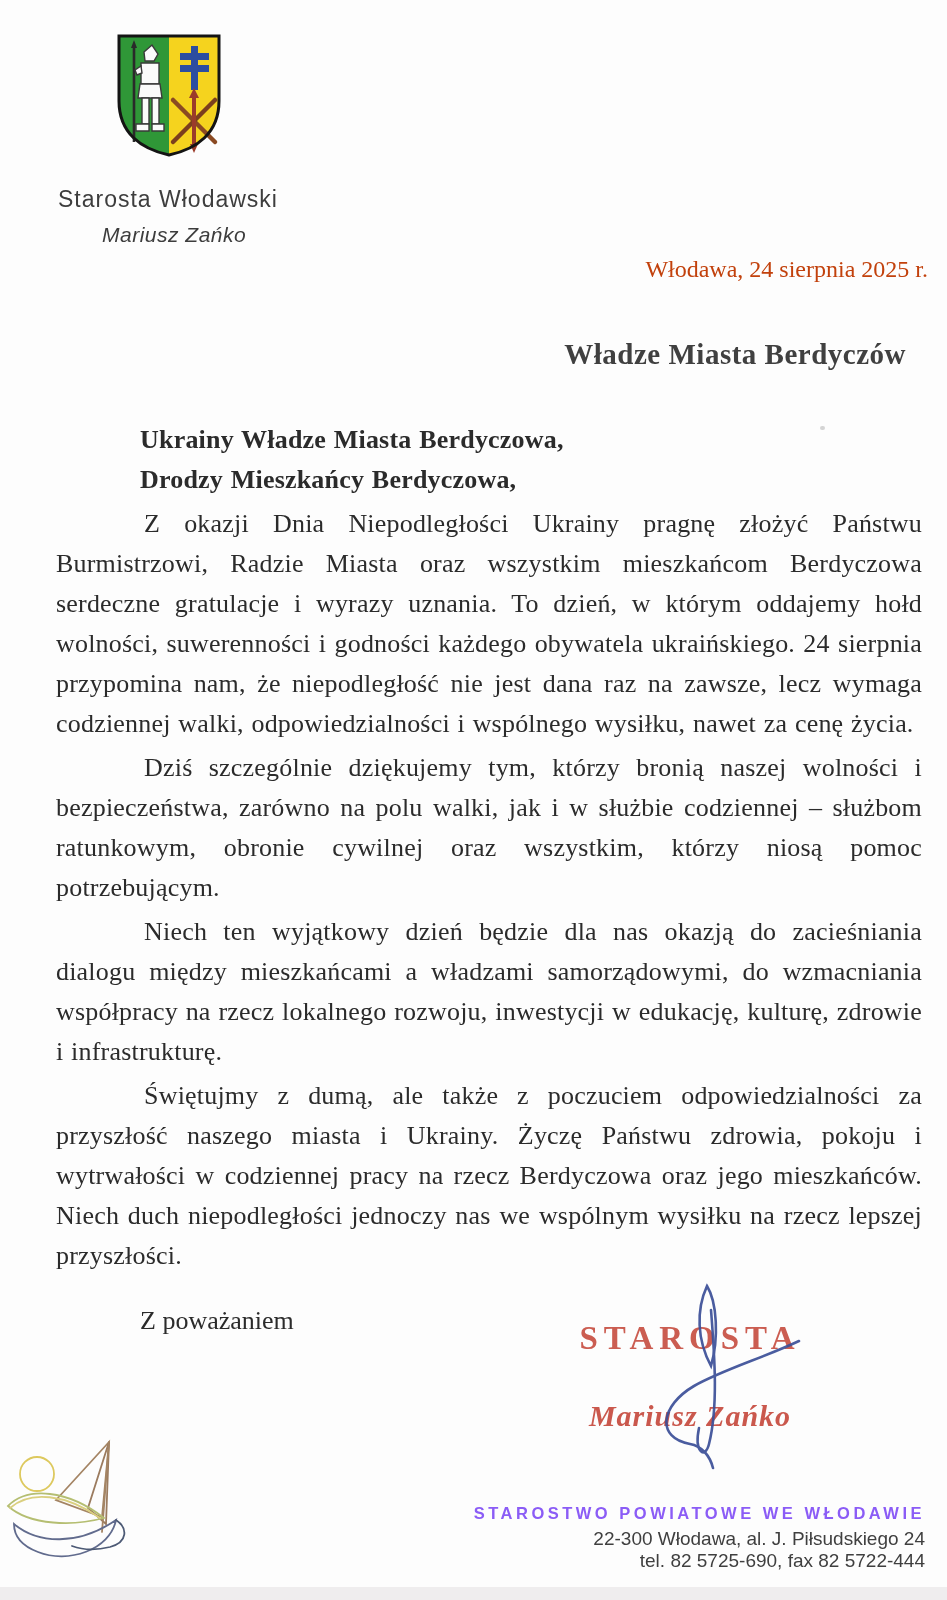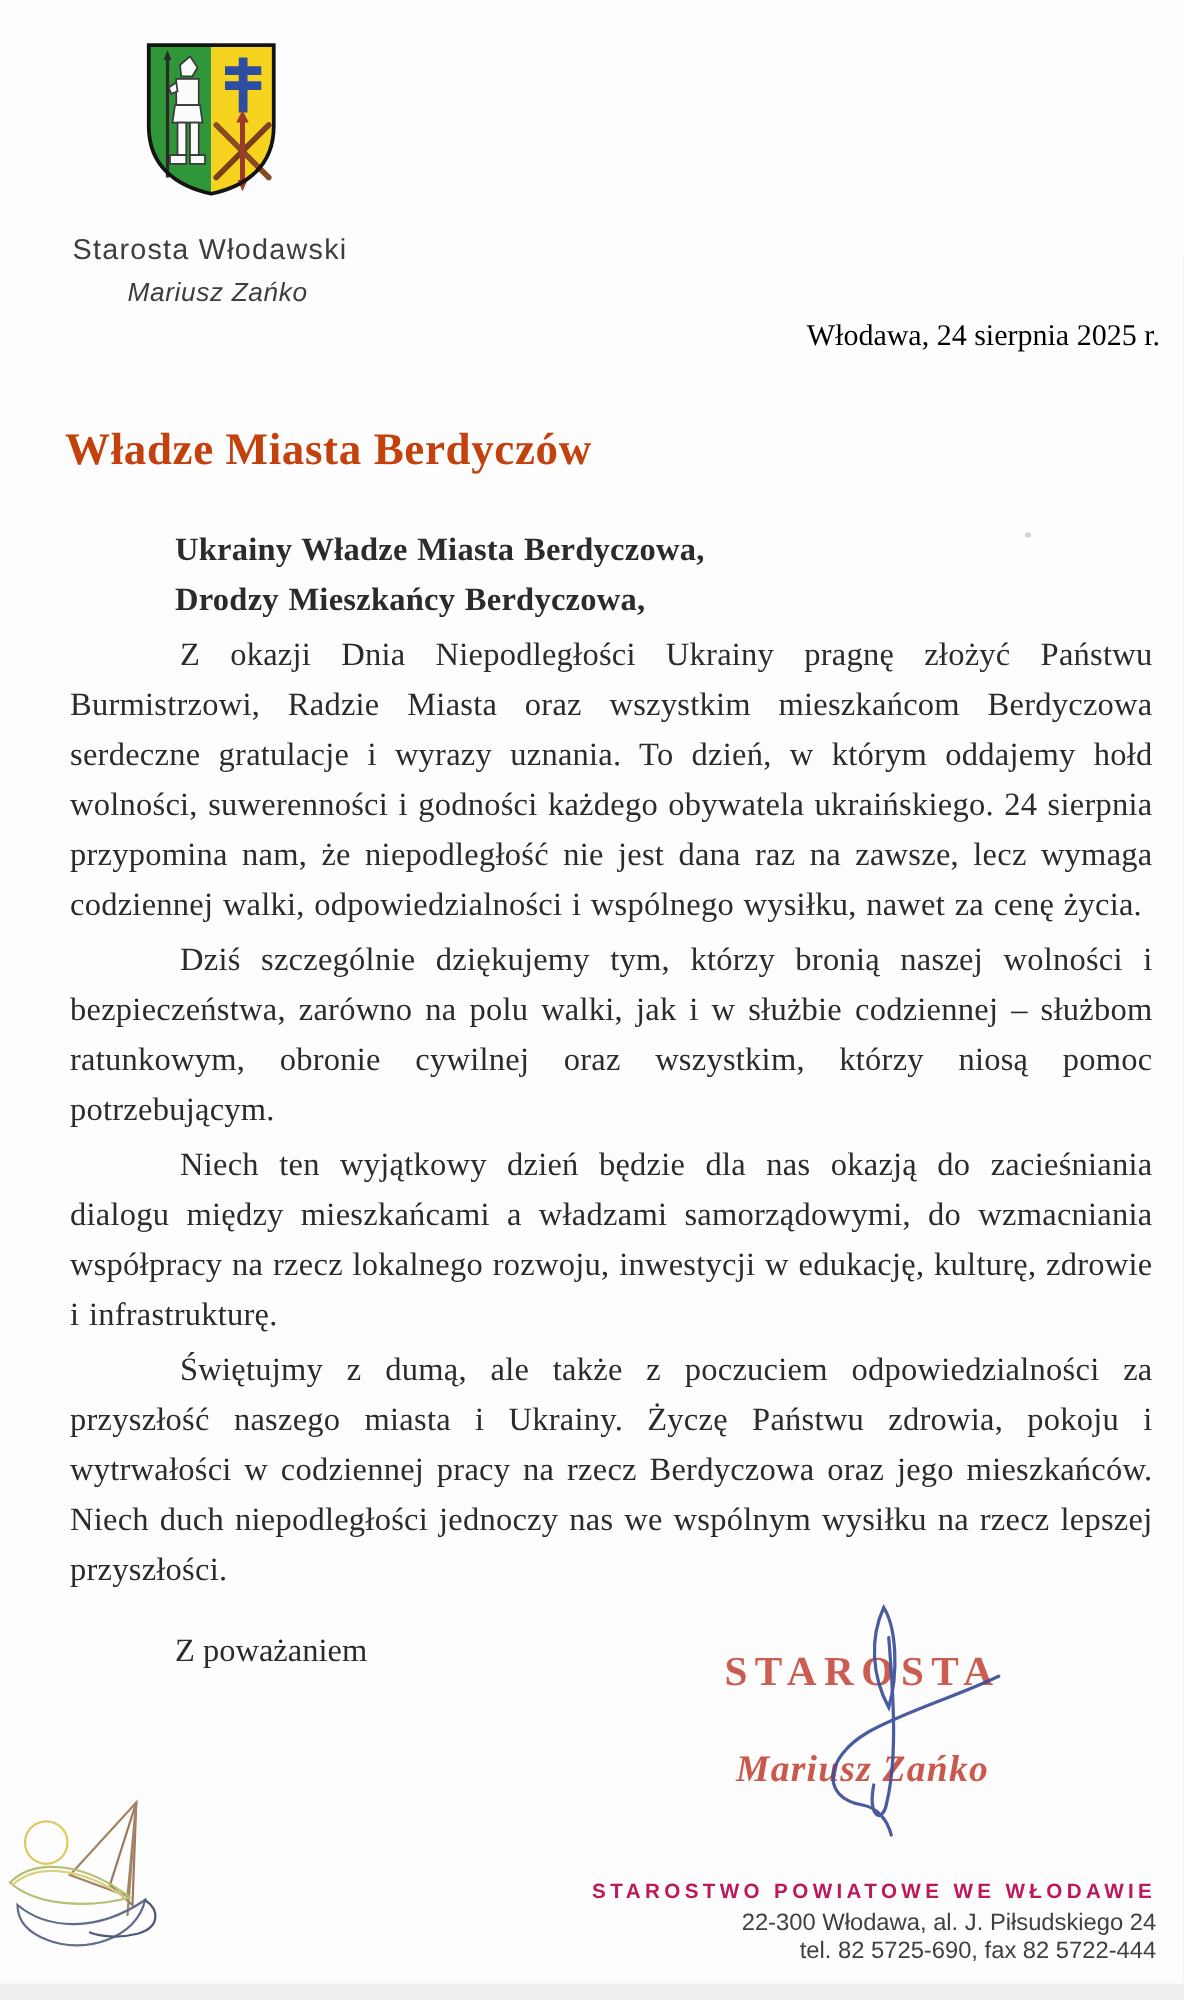--- a/index.html
+++ b/index.html
@@ -20,25 +20,25 @@
     font-size:23px;letter-spacing:1px;color:#3d3d3d;
   }
   .lh-name{
     position:absolute;left:102px;top:223px;
     font-family:"Liberation Sans", sans-serif;
     font-style:italic;font-size:21px;letter-spacing:.5px;color:#3d3d3d;
   }
   
   .dateline{
     position:absolute;left:52px;top:256px;width:876px;
-    text-align:right;font-size:24px;color:#000000;
+    text-align:right;font-size:24px;color:#c2410c;
   }
   .recipient{
     position:absolute;left:52px;top:338px;width:854px;
-    text-align:left;font-weight:bold;font-size:36px;color:#c2410c;
+    text-align:right;font-weight:bold;font-size:29px;color:#404040;
     letter-spacing:.5px;
   }
   
   .body{
     position:absolute;left:52px;top:420px;width:874px;
     font-size:26px;line-height:40px;color:#2b2b2b;
     letter-spacing:.2px;word-spacing:1px;
   }
   .salutation p{margin:0;padding-left:88px;font-weight:bold;}
   .body .para{margin:4px;text-indent:88px;text-align:justify;}
@@ -61,21 +61,21 @@
     font-size:30px;letter-spacing:1px;opacity:.9;
   }
   .signature{position:absolute;left:598px;top:1276px;width:224px;height:202px;}
   
   .footer{
     position:absolute;right:22px;top:1504px;width:520px;
     text-align:right;font-family:"Liberation Sans", sans-serif;color:#3f3f3f;
   }
   .footer-org{
     font-weight:bold;font-size:16.5px;letter-spacing:3.5px;
-    color:#be185d;margin-bottom:5px;
+    color:#8b5cf6;margin-bottom:5px;
   }
   .footer-line{font-size:19px;line-height:22px;}
   .watermark{position:absolute;left:6px;top:1428px;width:138px;height:152px;opacity:.85;}
   .speck{position:absolute;left:820px;top:426px;width:5px;height:4px;background:#b9b9b9;border-radius:2px;opacity:.6;}
   .scan-strip{position:absolute;left:0;bottom:0;width:100%;height:13px;background:#efedee;}
 </style>
 </head>
 <body>
 
 <div class="page">

